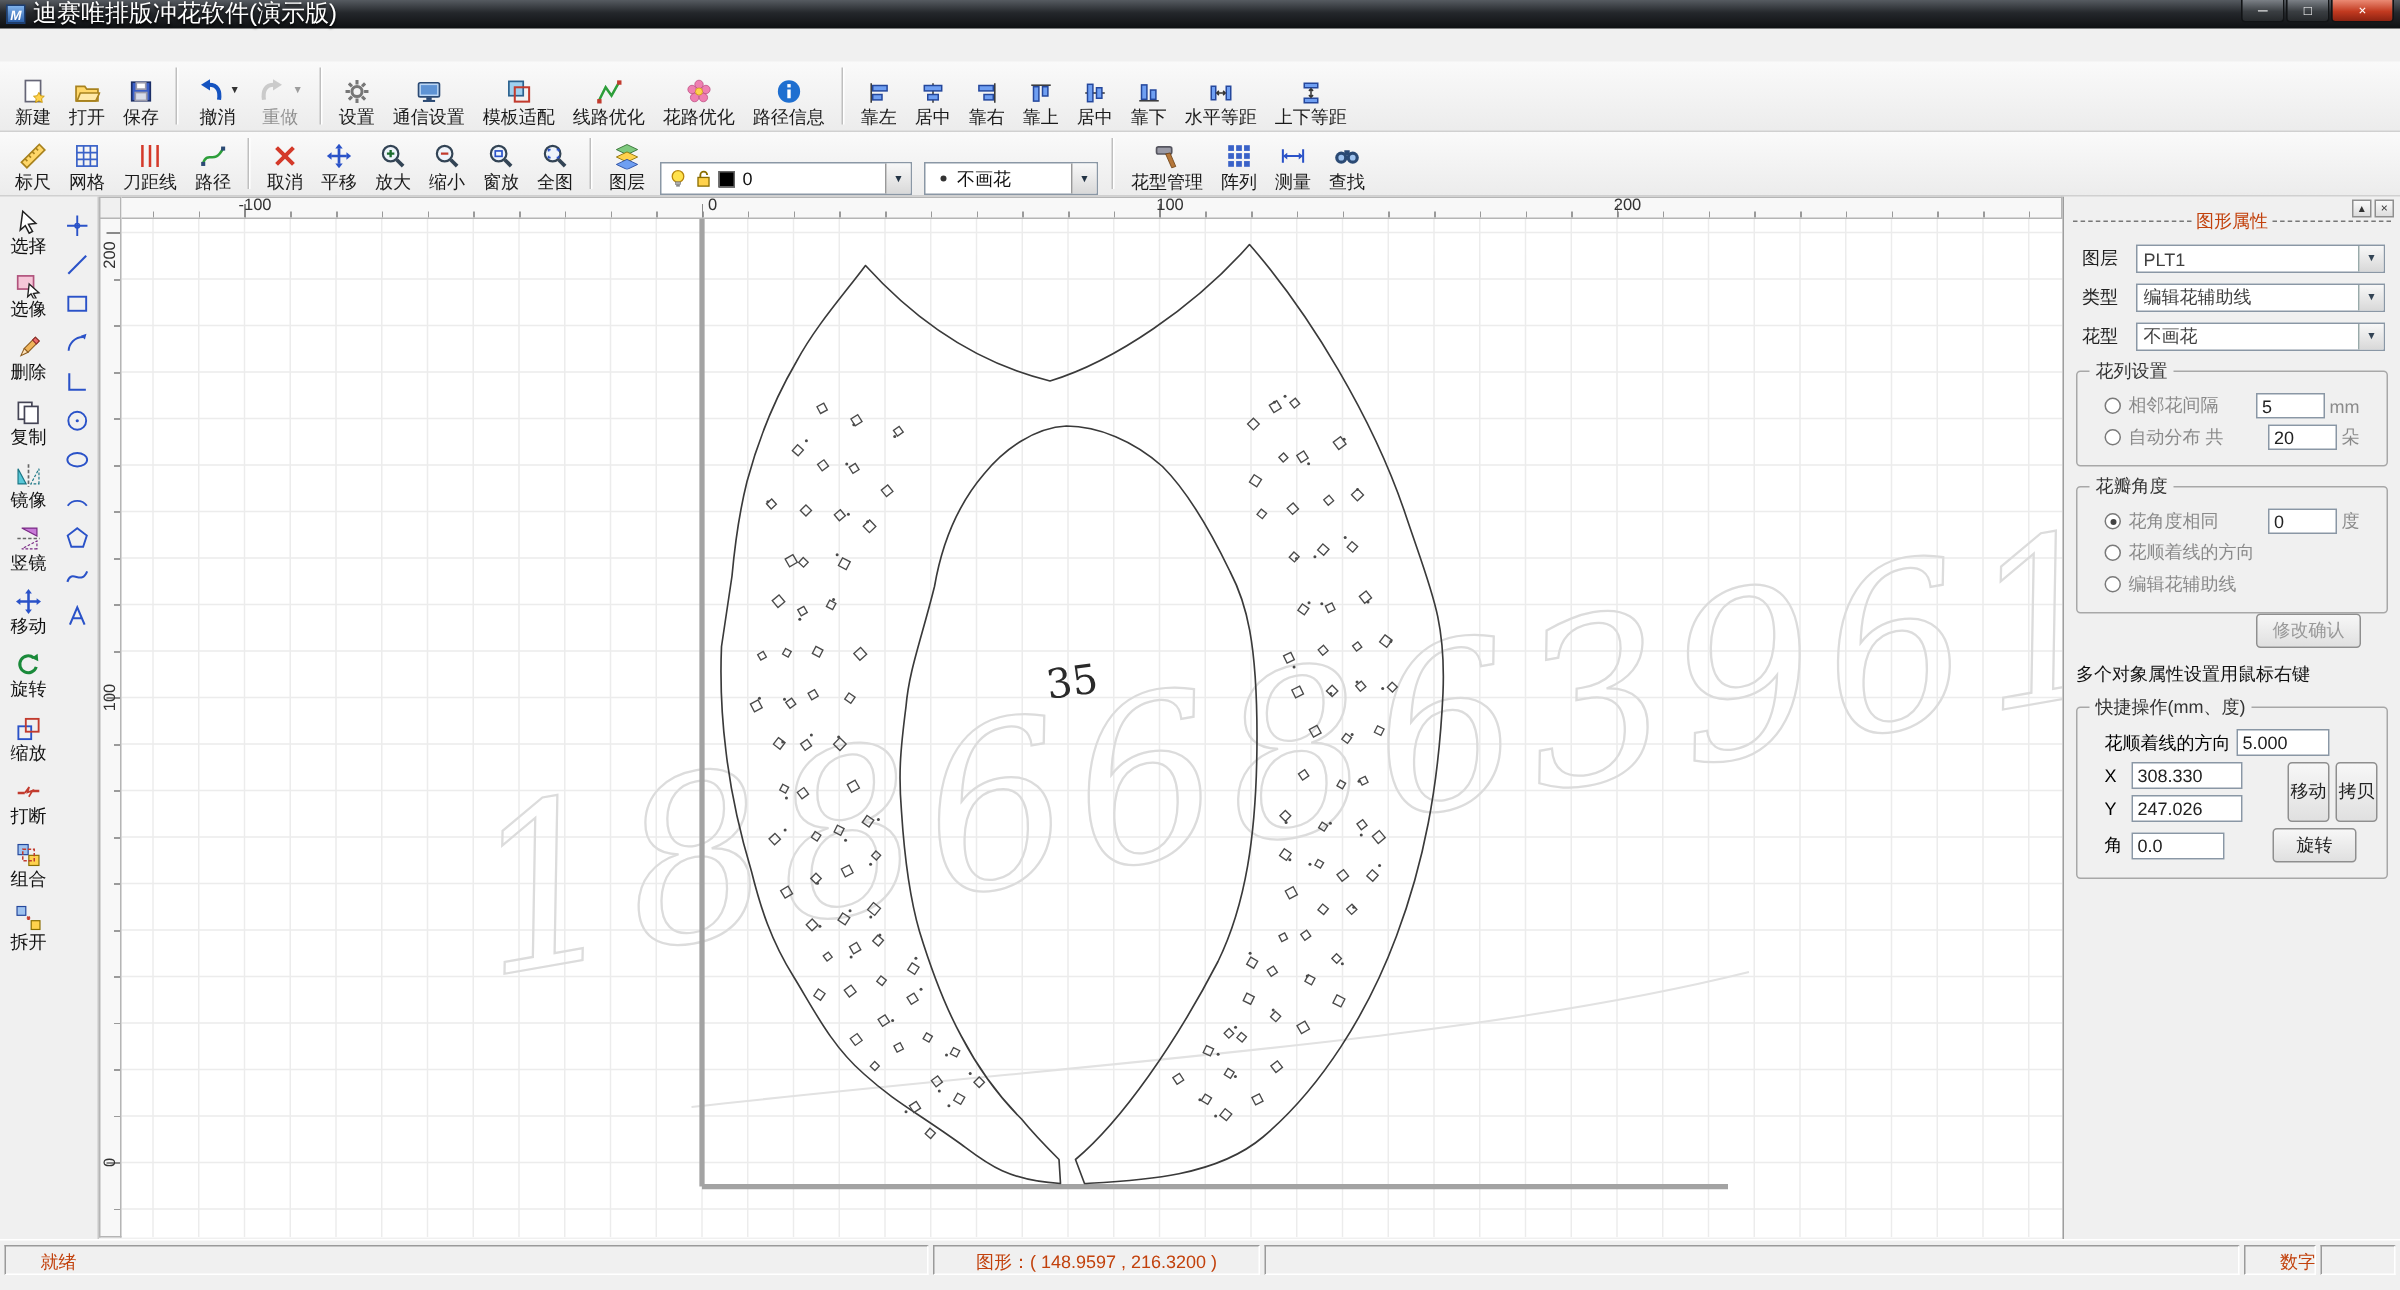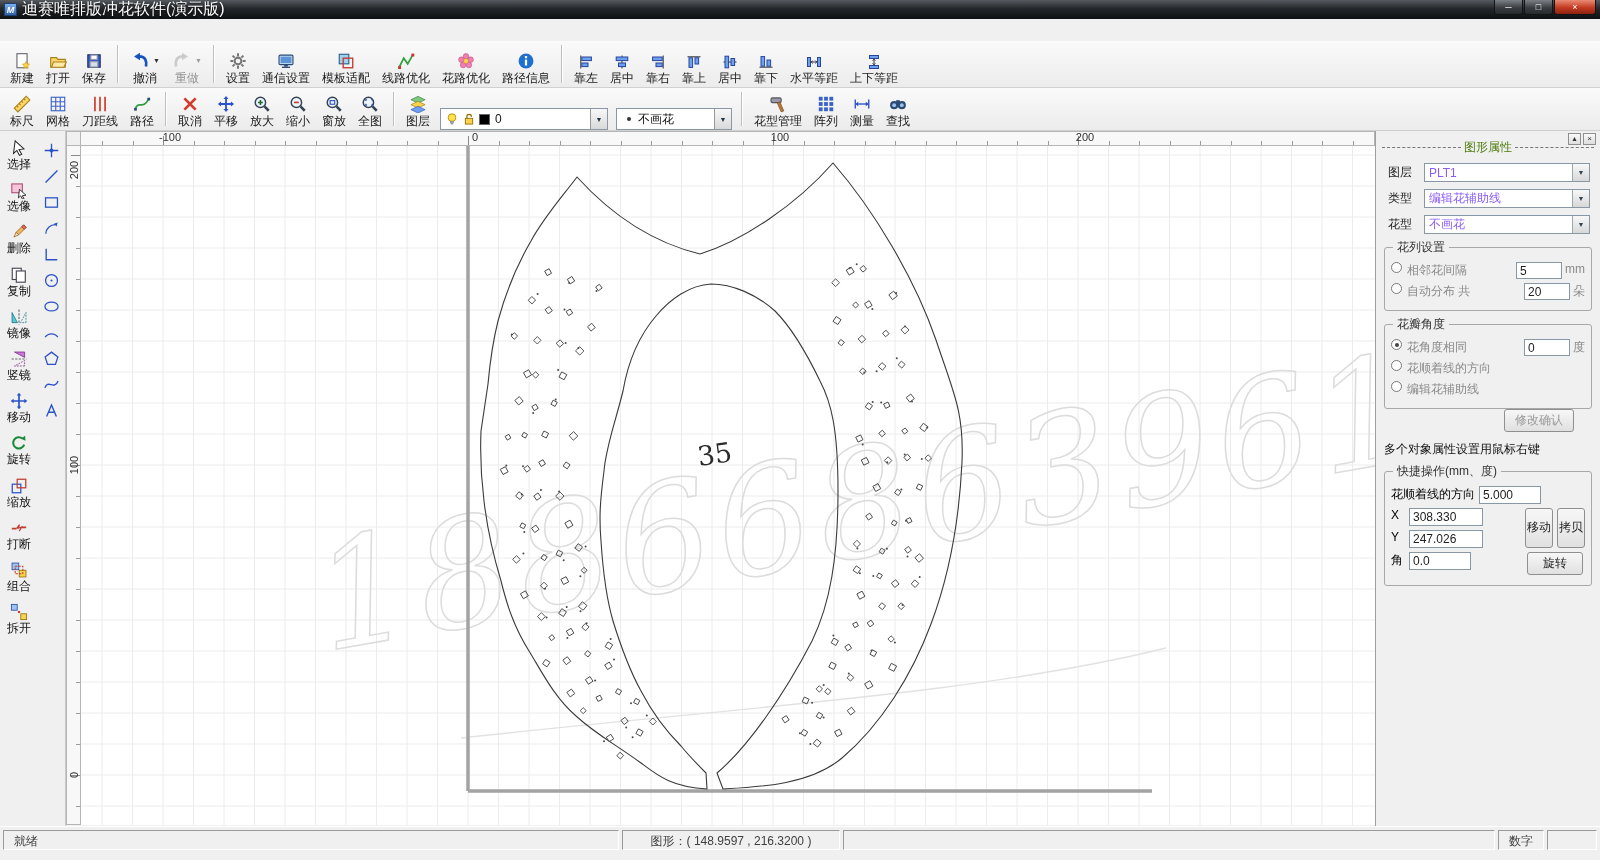--- a/index.html
+++ b/index.html
@@ -55,52 +55,52 @@
  background-size:9px calc(100% + 400px),4px calc(100% + 40px);
  background-position:100% -301px,100% -22px;
  background-repeat:no-repeat,no-repeat}
 .ruler-left span{position:absolute;left:7px;transform:translate(-50%,-50%) rotate(-90deg);font-size:11px;color:#333;line-height:1}
 .canvas{position:absolute;left:81px;top:146px;width:1294px;height:679px;background:#fff;overflow:hidden}
 .canvas svg{position:absolute;left:0;top:0}
 
 .right-panel{position:absolute;left:1375px;top:131px;width:225px;height:695px;background:#f0f0f0;border-left:1px solid #9e9e9e;padding:2px 6px;z-index:7}
 .rp-top-btns{position:absolute;top:2px;right:4px;display:flex;gap:2px}
 .rp-mini{width:13px;height:12px;border:1px solid #8f8f8f;background:linear-gradient(#fafafa,#ddd);font-size:8px;line-height:10px;text-align:center;color:#333}
-.rp-header{display:flex;align-items:center;margin-top:6px;color:#4d7c0f;gap:3px}
+.rp-header{display:flex;align-items:center;margin-top:6px;color:#c2410c;gap:3px}
 .rp-dash{flex:1;border-top:1px dashed #777;height:0}
 .rp-title{white-space:nowrap}
 .rp-row{display:flex;align-items:center;margin:7px 0 0 6px}
 .rp-label{width:36px;color:#222}
 .combo{flex:1;height:19px;background:#fff;border:1px solid #8a97a5;display:flex;align-items:center;position:relative;padding-left:4px;margin-right:4px}
-.combo-text{flex:1;color:#8b5cf6;white-space:nowrap;overflow:hidden}
+.combo-text{flex:1;color:#404040;white-space:nowrap;overflow:hidden}
 .combo-arrow{position:absolute;right:0;top:0;bottom:0;width:17px;background:linear-gradient(#f8f8f8,#d8d8d8);border-left:1px solid #9aa;display:flex;align-items:center;justify-content:center;font-size:7px;color:#345}
 .groupbox{border:1px solid #a8a8a8;border-radius:3px;margin:13px 2px 0;padding:10px 6px 6px;position:relative}
 .legend{position:absolute;top:-8px;left:8px;background:#f0f0f0;padding:0 4px;color:#333;line-height:1.3}
-.gb-row{display:flex;align-items:flex-start;margin:4px 0}
+.gb-row{display:flex;align-items:center;margin:4px 12px}
 .gb-row.dim .gb-text,.gb-row.dim .gb-unit{color:#8a8a8a}
 .gb-text{margin-right:3px;white-space:nowrap}
 .gb-unit{margin-left:3px}
 .radio{width:11px;height:11px;border-radius:50%;border:1px solid #7a7a7a;background:#fff;display:inline-block;position:relative;margin-right:5px;flex:none}
 .radio.checked::after{content:"";position:absolute;inset:2.5px;background:#444;border-radius:50%}
 .gb-input{width:46px;height:17px;background:#fff;border:1px solid #8a97a5;padding:1px 3px;font-size:12px;color:#222;margin-left:auto;font-family:inherit}
 .btn{background:linear-gradient(#f7f7f7,#e0e0e0);border:1px solid #8f8f8f;border-radius:3px;font-size:12px;padding:2px 10px;font-family:inherit;color:#222}
 .dimtext{color:#999}
 .rp-confirm-row{text-align:right;margin:0 20px 0 0}
 .rp-hint{margin:9px 0 0 2px;color:#111;white-space:nowrap}
 .quick{padding-right:70px}
 .q-label{white-space:nowrap}
 .q-input{width:62px;height:18px;border:1px solid #8a97a5;background:#fff;font-size:12px;padding:1px 3px;margin-left:4px;font-family:inherit;color:#222}
 .q-input.q-wide{width:74px}
 .q-axis{width:14px}
 .xy-btns{position:absolute;right:6px;top:36px;display:flex;gap:4px}
 .xy-btn{width:28px;height:40px;background:linear-gradient(#f7f7f7,#e0e0e0);border:1px solid #8f8f8f;border-radius:3px;font-size:12px;line-height:1.3;padding:1px;word-break:break-all;text-align:center;display:flex;align-items:center;justify-content:center;font-family:inherit;color:#222}
 .rotate-btn{margin-left:auto;margin-right:-62px;width:56px}
 
 .statusbar{position:absolute;left:0;right:0;top:826px;height:34px;background:#f0f0f0;border-top:1px solid #fff;display:flex;gap:3px;padding:3px 3px 9px;z-index:10}
-.sb-cell{border:1px solid;border-color:#9a9a9a #fff #fff #9a9a9a;padding:2px 10px;font-size:12px;color:#404040;height:20px;white-space:nowrap;overflow:hidden}
+.sb-cell{border:1px solid;border-color:#9a9a9a #fff #fff #9a9a9a;padding:2px 23px;font-size:12px;color:#c2410c;height:20px;white-space:nowrap;overflow:hidden}
 .sb-ready{width:616px}
 .sb-coords{width:218px;text-align:center}
 .sb-fill{flex:1}
 .sb-mode{width:46px;text-align:center}
 .sb-grip{width:50px}
 </style>
 </head>
 <body>
 
 <div class="window">

